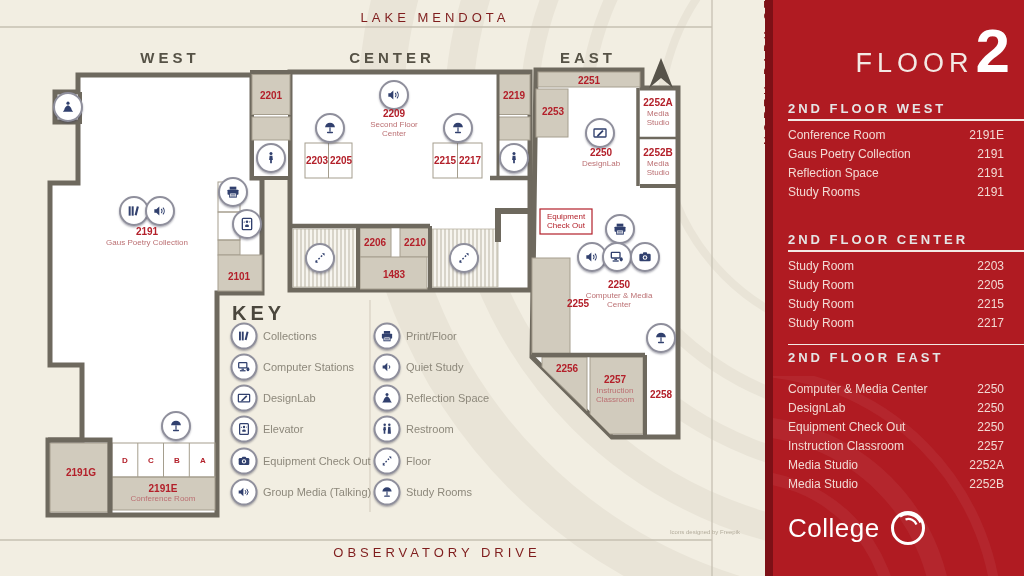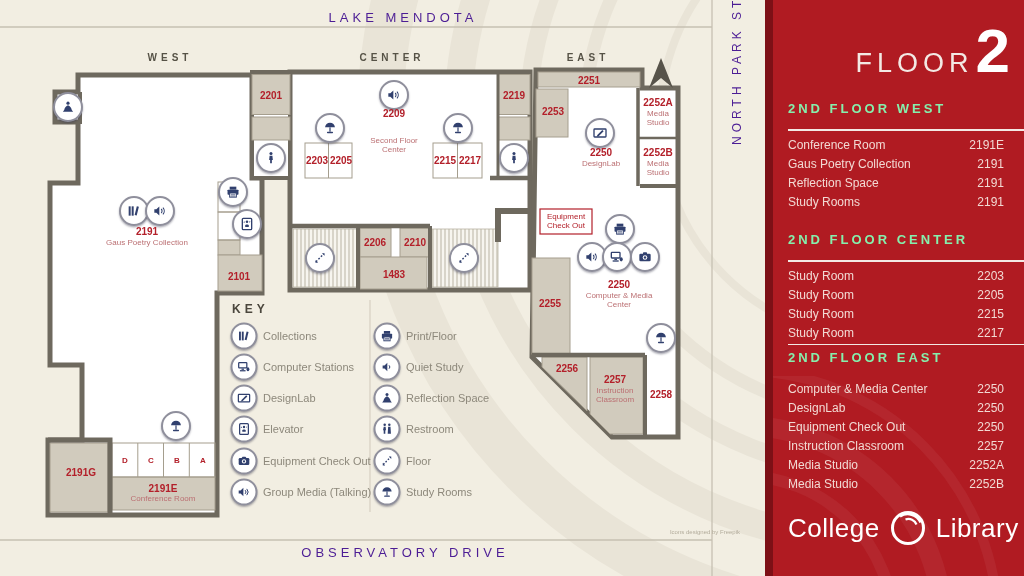--- a/index.html
+++ b/index.html
@@ -2,50 +2,50 @@
 <html><head>
 <meta charset="utf-8">
 <style>
   html,body{margin:0;padding:0;background:#888;}
   #stage{position:relative;width:1024px;height:576px;overflow:hidden;background:#f2eee2;
          font-family:"Liberation Sans",sans-serif;}
   svg{display:block;}
   .abs{position:absolute;}
   .ctr{transform:translate(-50%,-50%);text-align:center;}
   
-  .street{color:#4c1d95;font-size:13px;letter-spacing:4px;white-space:nowrap;}
+  .street{color:#7f1d1d;font-size:13px;letter-spacing:4px;white-space:nowrap;margin-left:32px;}
   .street-v{writing-mode:vertical-rl;transform:rotate(180deg) translate(50%,50%);transform-origin:0 0;}
   .credit{color:#b3ac9c;font-size:6px;width:160px;text-align:right;}
   
-  .wing{color:#565246;font-size:10px;font-weight:bold;letter-spacing:4px;white-space:nowrap;}
+  .wing{color:#565246;font-size:15px;font-weight:bold;letter-spacing:4px;white-space:nowrap;}
   
   .rn{color:#b3202a;font-size:10px;font-weight:bold;white-space:nowrap;}
   .rn-s{font-size:8px;}
   .rt{color:#bb6f72;font-size:8px;line-height:9px;}
   
   .mi{position:absolute;width:26px;height:26px;border-radius:50%;background:#fff;
       border:2px solid #8f8f9c;box-shadow:0 1.5px 2px rgba(60,60,80,.4);
       display:flex;align-items:center;justify-content:center;transform:translate(-50%,-50%);}
   .mi svg{width:16px;height:16px;}
   .ki{width:23px;height:23px;}
   .ki svg{width:15px;height:15px;}
   
-  .key-title{color:#4b473d;font-size:12px;font-weight:bold;letter-spacing:4px;}
+  .key-title{color:#4b473d;font-size:20px;font-weight:bold;letter-spacing:4px;}
   .key-label{color:#8d887b;font-size:11px;white-space:nowrap;transform:translate(0,-50%);}
   
   .eq{color:#b3202a;font-size:8px;line-height:9px;width:48px;}
   
   #panel{position:absolute;left:773px;top:0;width:251px;height:576px;background:#b01b22;}
   #panel-strip{position:absolute;left:765px;top:0;width:8px;height:576px;background:#7d1016;}
   .floor-hdr{position:absolute;top:24px;right:14px;display:flex;align-items:baseline;}
   .floor-word{color:#f3e9e4;font-size:27px;letter-spacing:5px;font-weight:normal;}
   .floor-num{color:#ffffff;font-size:62px;font-weight:bold;line-height:54px;margin-left:2px;}
   .psec{position:absolute;left:15px;right:0;}
-  .ph{color:#86efac;font-size:13px;font-weight:bold;letter-spacing:3px;
-      border-bottom:2px solid #f3e9e4;padding-bottom:13px;margin-bottom:5px;}
+  .ph{color:#e5e5e5;font-size:13px;font-weight:bold;letter-spacing:3px;
+      border-bottom:2px solid #f3e9e4;padding-bottom:3px;margin-bottom:5px;}
   .ph-noline{border-bottom:none;}
   .psec-east{border-top:1.5px solid #f3e9e4;padding-top:5px;}
   .prow{display:flex;justify-content:space-between;color:#f2d9d3;font-size:12px;
         line-height:19px;padding-right:20px;}
   #logo{position:absolute;left:15px;top:508px;display:flex;align-items:center;}
   .logo-text{color:#fff;font-size:26px;letter-spacing:.5px;}
   .logo-mark{margin:0 8px;}
 </style>
 </head>
 <body>
@@ -313,36 +313,36 @@
   <div class="mi" style="left:176px;top:426px">
       <svg viewBox="0 0 24 24">
         <use href="#sym-lamp"></use>
       </svg>
     </div>
 
   <div class="abs ctr rn" style="left:271px;top:95px">2201</div>
   <div class="abs ctr rn" style="left:317px;top:160px">2203</div>
   <div class="abs ctr rn" style="left:341px;top:160px">2205</div>
   <div class="abs ctr rn" style="left:394px;top:113px">2209</div>
-  <div class="abs ctr rt" style="left:394px;top:145px;width:58px">Second Floor Center</div>
+  <div class="abs ctr rt" style="left:394px;top:129px;width:58px">Second Floor Center</div>
   <div class="abs ctr rn" style="left:445px;top:160px">2215</div>
   <div class="abs ctr rn" style="left:470px;top:160px">2217</div>
   <div class="abs ctr rn" style="left:514px;top:95px">2219</div>
   <div class="abs ctr rn" style="left:589px;top:80px">2251</div>
   <div class="abs ctr rn" style="left:553px;top:111px">2253</div>
   <div class="abs ctr rn" style="left:658px;top:102px">2252A</div>
   <div class="abs ctr rt" style="left:658px;top:118px;width:34px">Media Studio</div>
   <div class="abs ctr rn" style="left:658px;top:152px">2252B</div>
   <div class="abs ctr rt" style="left:658px;top:168px;width:34px">Media Studio</div>
   <div class="abs ctr rn" style="left:601px;top:152px">2250</div>
   <div class="abs ctr rt" style="left:601px;top:163px;width:70px">DesignLab</div>
   <div class="abs ctr eq" style="left:566px;top:221px">Equipment Check Out</div>
   <div class="abs ctr rn" style="left:619px;top:284px">2250</div>
   <div class="abs ctr rt" style="left:619px;top:300px;width:78px">Computer &amp; Media Center</div>
-  <div class="abs ctr rn" style="left:550px;top:303px">2255</div>
+  <div class="abs ctr rn" style="left:578px;top:303px">2255</div>
   <div class="abs ctr rn" style="left:567px;top:368px">2256</div>
   <div class="abs ctr rn" style="left:615px;top:379px">2257</div>
   <div class="abs ctr rt" style="left:615px;top:395px;width:56px">Instruction Classroom</div>
   <div class="abs ctr rn" style="left:661px;top:394px">2258</div>
   <div class="abs ctr rn" style="left:375px;top:242px">2206</div>
   <div class="abs ctr rn" style="left:415px;top:242px">2210</div>
   <div class="abs ctr rn" style="left:394px;top:274px">1483</div>
   <div class="abs ctr rn" style="left:239px;top:276px">2101</div>
   <div class="abs ctr rn" style="left:147px;top:231px">2191</div>
   <div class="abs ctr rt" style="left:147px;top:242px;width:130px">Gaus Poetry Collection</div>
@@ -482,21 +482,21 @@
           <span>Study Room</span>
           <span>2215</span>
         </div>
       <div class="prow">
           <span>Study Room</span>
           <span>2217</span>
         </div>
     </div>
 
     <div class="psec psec-east" style="top:344px">
-      <div class="ph ph-noline" style="margin-bottom:2px">2ND FLOOR EAST</div>
+      <div class="ph ph-noline" style="margin-bottom:12px">2ND FLOOR EAST</div>
       <div class="prow">
           <span>Computer &amp; Media Center</span>
           <span>2250</span>
         </div>
       <div class="prow">
           <span>DesignLab</span>
           <span>2250</span>
         </div>
       <div class="prow">
           <span>Equipment Check Out</span>
@@ -518,17 +518,16 @@
 
     <div id="logo">
       <span class="logo-text">College</span>
       <svg class="logo-mark" width="40" height="40" viewBox="0 0 40 40">
         <g fill="none" stroke="#ffffff">
           <circle cx="20" cy="20" r="15.5" stroke-width="3"></circle>
           <path d="M12,8.5 A14,14 0 0 1 32.5,14.5" stroke-width="2.4"></path>
           <path d="M17.5,11.5 A8.5,8.5 0 0 1 28.5,16.5" stroke-width="2.2"></path>
         </g>
       </svg>
-      <span class="logo-text">Library</span>
     </div>
   </div>
 
 </div>
 
 </body></html>

